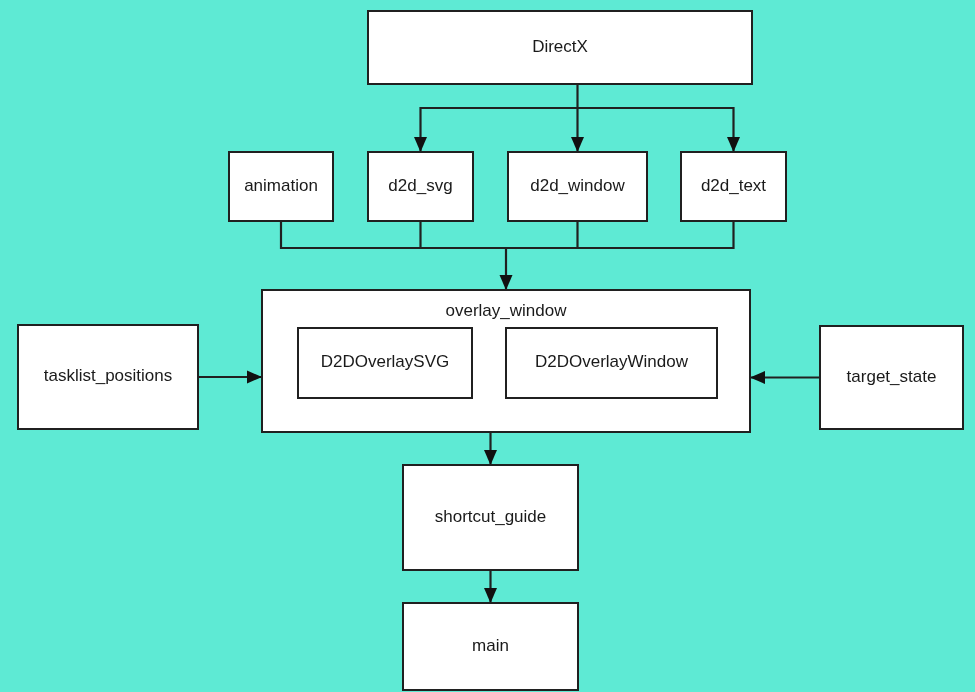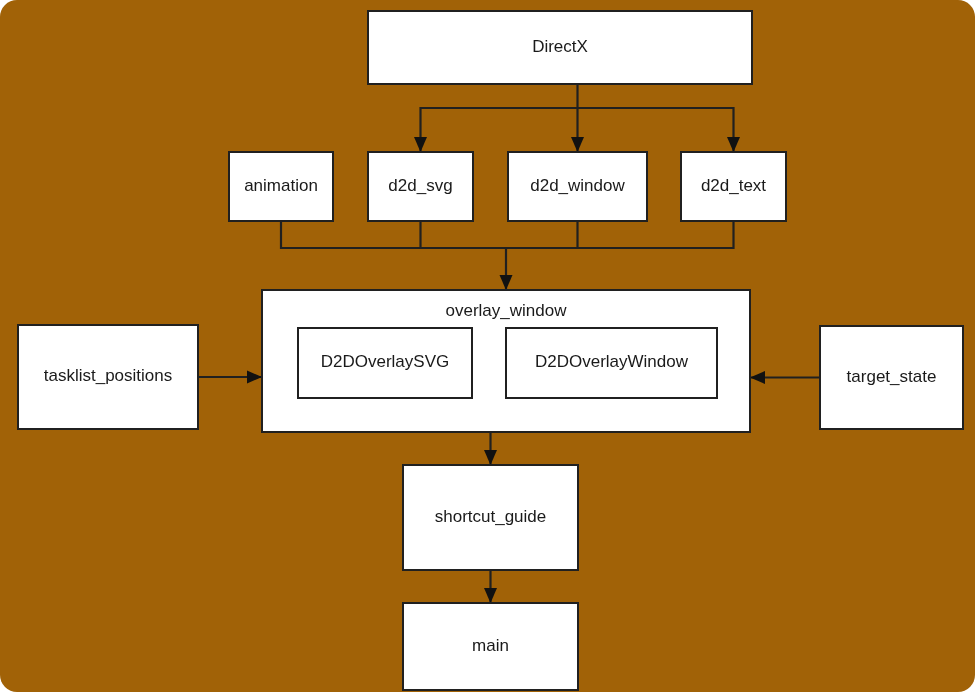--- a/index.html
+++ b/index.html
@@ -11,22 +11,21 @@
   body {
     width: 975px;
     height: 692px;
     font-family: "Liberation Sans", sans-serif;
     overflow: hidden;
   }
   #diagram-root {
     position: relative;
     width: 975px;
     height: 692px;
-    background: #a16207;
-    border-radius: 17px;
+    background: #5eead4;
   }
   svg.diagram-canvas {
     display: block;
     width: 975px;
     height: 692px;
   }
   .node-rect {
     fill: #ffffff;
     stroke: #202020;
     stroke-width: 2;

